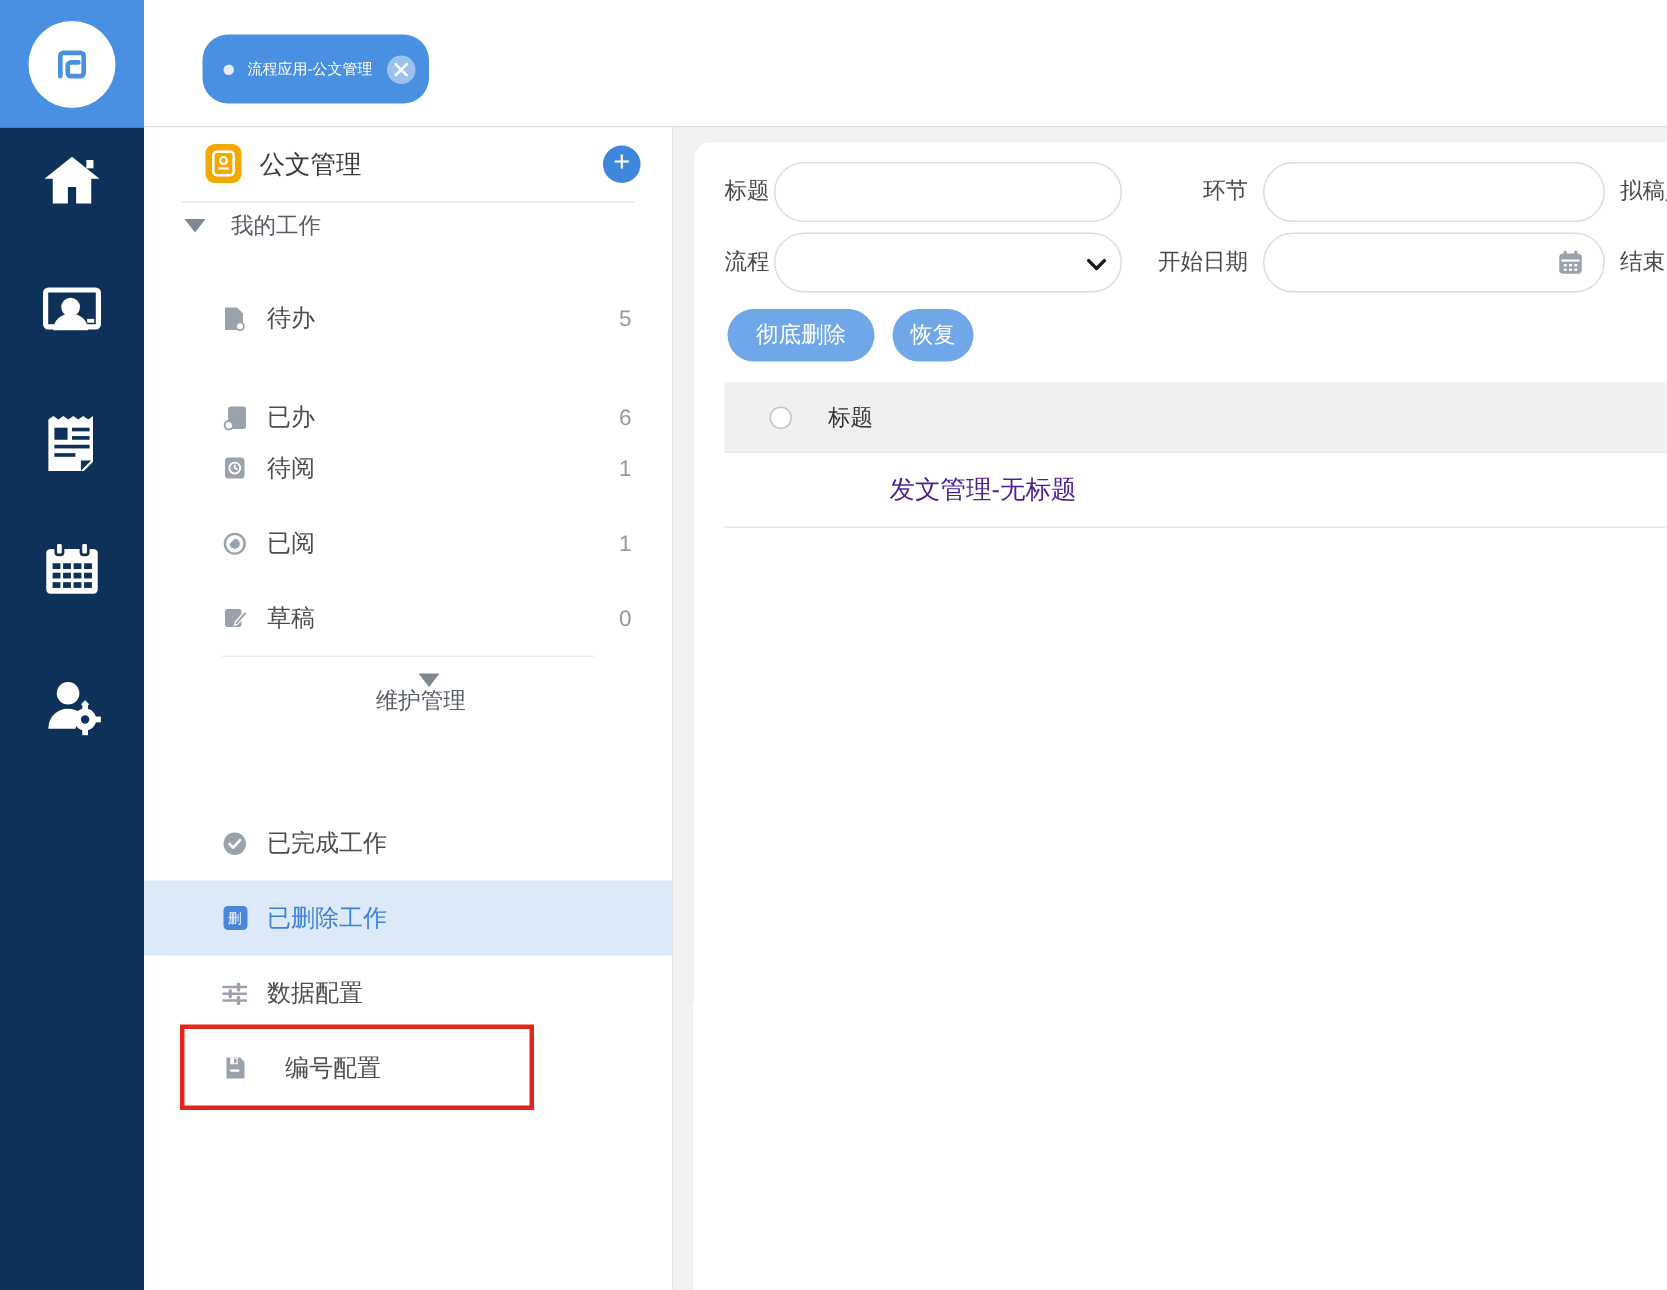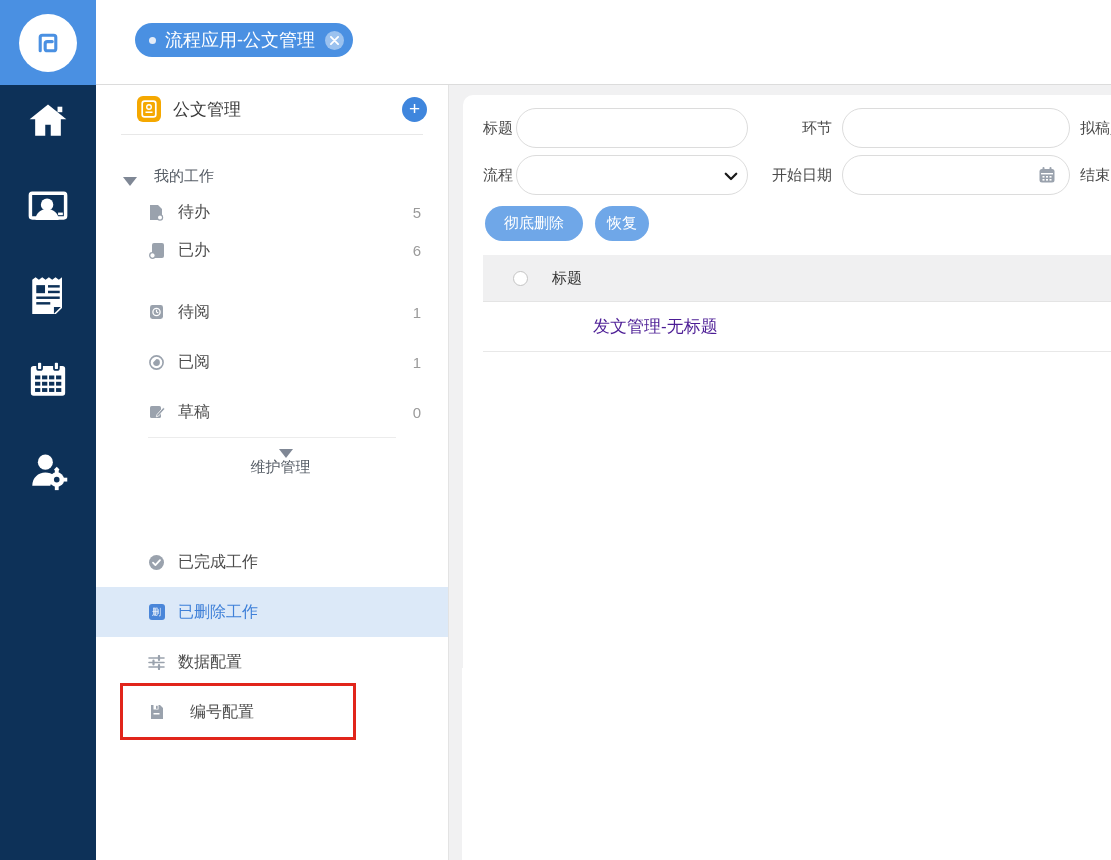--- a/index.html
+++ b/index.html
@@ -7,23 +7,23 @@
               font-family:"Liberation Sans","DejaVu Sans",sans-serif; }
   .abs { position:absolute; }
 
   
   #logo-block { left:0; top:0; width:96px; height:85px; background:#4a90e2;
                 display:flex; align-items:center; justify-content:center; }
   #logo-circle { width:58px; height:58px; border-radius:50%; background:#fff;
                  display:flex; align-items:center; justify-content:center; }
   #topbar { left:96px; top:0; width:1015px; height:85px; background:#fff;
             border-bottom:1px solid #dcdcdc; }
-  #tab-pill { position:absolute; left:39px; top:23px; height:34px; background:#4a90e2;
+  #tab-pill { position:absolute; left:39px; top:23px; height:46px; background:#4a90e2;
               border-radius:17px; display:flex; align-items:center; padding:0 9px 0 14px;
-              color:#fff; font-size:18px; cursor:pointer; }
+              color:#fff; font-size:10px; cursor:pointer; }
   .tab-dot { width:7px; height:7px; border-radius:50%; background:#e4ecf8; margin-right:9px; }
   .tab-close { width:19px; height:19px; border-radius:50%; background:rgba(255,255,255,.45);
                margin-left:10px; display:flex; align-items:center; justify-content:center; }
 
   
   #rail { left:0; top:85px; width:96px; height:775px; background:#0d3158; }
   .rail-item { position:absolute; left:0; width:96px; height:48px;
                display:flex; align-items:center; justify-content:center; cursor:pointer; }
   .rail-item:nth-of-type(1){ top:12px; }
   .rail-item:nth-of-type(2){ top:99px; }
@@ -187,36 +187,36 @@
     <svg width="16" height="18" viewBox="0 0 16 18">
       <rect x="1.2" y="1.2" width="13.6" height="15.6" rx="2.4" fill="none" stroke="#fff" stroke-width="1.7"></rect>
       <circle cx="8" cy="7" r="2.3" fill="none" stroke="#fff" stroke-width="1.4"></circle>
       <rect x="4.5" y="11.5" width="7" height="1.5" fill="#fff"></rect>
     </svg>
   </div>
   <div class="abs" id="nav-title">公文管理</div>
   <div class="abs" id="nav-add">+</div>
   <div class="abs nav-div1"></div>
 
-  <div class="nav-group" style="top:71px;align-items:flex-end;">
+  <div class="nav-group" style="top:50px;">
     <span class="tri"></span>
     <span class="glabel">我的工作</span>
   </div>
 
   <div class="nav-item" style="top:102px;">
     <span class="nicon">
       <svg width="15" height="17" viewBox="0 0 15 17" fill="#9aa2ad">
           <path d="M1 1 h8 l4 4 v11 H1 z"></path>
           <circle cx="11" cy="13.5" r="2.6" fill="#fff" stroke="#9aa2ad" stroke-width="1.2"></circle>
         </svg>
     </span>
     <span class="nlabel">待办</span>
     <span class="ncount">5</span>
   </div>
-  <div class="nav-item" style="top:140px;">
+  <div class="nav-item" style="top:168px;">
     <span class="nicon">
       <svg width="16" height="17" viewBox="0 0 16 17" fill="#9aa2ad">
           <rect x="3" y="1" width="12" height="15" rx="2"></rect>
           <circle cx="3.5" cy="13.5" r="2.8" fill="#fff" stroke="#9aa2ad" stroke-width="1.3"></circle>
         </svg>
     </span>
     <span class="nlabel">已办</span>
     <span class="ncount">6</span>
   </div>
   <div class="nav-item" style="top:202px;">

